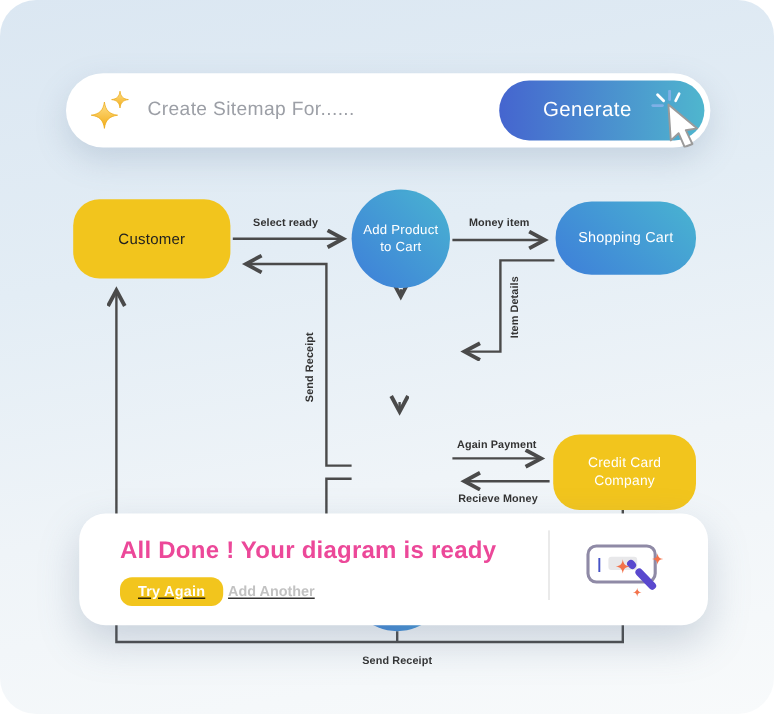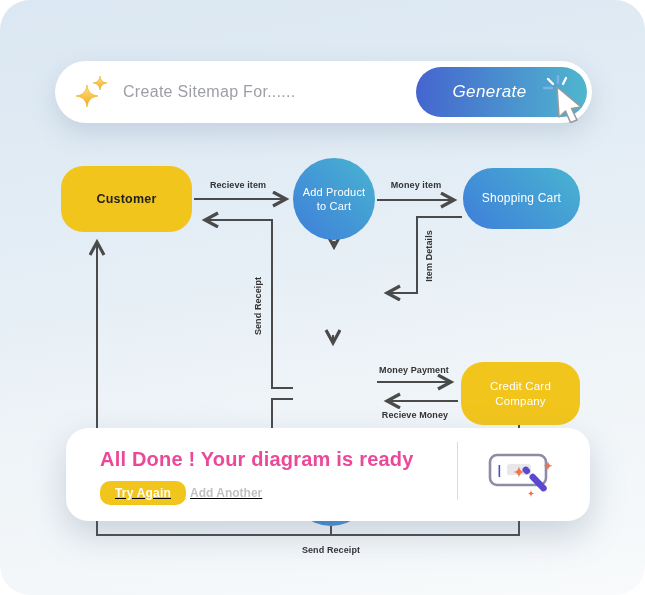--- a/index.html
+++ b/index.html
@@ -17,21 +17,21 @@
   .sparkles{margin-left:18px;width:36px;height:36px;flex:0 0 auto;}
   .searchbar input{
     flex:1;border:none;outline:none;background:transparent;margin-left:12px;
     font-size:16px;color:#7f1d1d;letter-spacing:.3px;
   }
   .searchbar input::placeholder{color:#9c9fa6;}
   .generate-btn{
     position:absolute;right:5px;top:6px;width:171px;height:50px;border:none;border-radius:25px;
     background:linear-gradient(90deg,#4565cf 0%,#4fb6ce 100%);
     color:#fff;font-size:17px;font-weight:500;letter-spacing:.4px;cursor:pointer;
-    display:flex;align-items:center;justify-content:center;padding-right:30px;font-style:italic;
+    display:flex;align-items:center;justify-content:center;padding-right:30px;
   }
   .cursor-click{position:absolute;right:-2px;top:14px;width:56px;height:48px;z-index:7;pointer-events:none;}
   
   .edges{position:absolute;left:0;top:0;z-index:1;}
   .edge-label{
     position:absolute;z-index:2;font-size:9px;font-weight:700;color:#333;
     white-space:nowrap;transform:translateX(-50%);letter-spacing:.1px;
   }
   .edge-label.vertical{transform:translate(-50%,-50%) rotate(-90deg);}
   .node{
@@ -77,29 +77,29 @@
       <path d="M377,382 H450" marker-end="url(#arr)"></path>
       <path d="M458,401 H388" marker-end="url(#arr)"></path>
       <path d="M293,388 H272 V220 H206" marker-end="url(#arr)"></path>
       <path d="M293,399 H272 V484 H289"></path>
       <path d="M334,431 V442"></path>
       <path d="M331,526 V535"></path>
       <path d="M519,425 V535 H97 V243" marker-end="url(#arr)"></path>
     </g>
   </svg>
 
-  <div class="edge-label" style="left:238px;top:180px;">Recieve item</div>
+  <div class="edge-label" style="left:238px;top:180px;">Select ready</div>
   <div class="edge-label" style="left:416px;top:180px;">Money item</div>
   <div class="edge-label vertical" style="left:429px;top:256px;">Item Details</div>
-  <div class="edge-label" style="left:414px;top:365px;">Money Payment</div>
+  <div class="edge-label" style="left:414px;top:365px;">Again Payment</div>
   <div class="edge-label" style="left:415px;top:410px;">Recieve Money</div>
   <div class="edge-label vertical" style="left:258px;top:306px;">Send Receipt</div>
   <div class="edge-label" style="left:331px;top:545px;">Send Receipt</div>
 
-  <div class="node yellow" style="left:61px;top:166px;width:131px;height:66px;font-size:12.5px;font-weight:700;color:#1f1f1f;">Customer</div>
+  <div class="node yellow" style="left:61px;top:166px;width:131px;height:66px;font-size:12.5px;font-weight:400;color:#1f1f1f;">Customer</div>
 
   <div class="node circle" style="left:293px;top:158px;width:82px;height:82px;padding:0 9px;">Add Product to Cart</div>
 
   <div class="node pill" style="left:463px;top:168px;width:117px;height:61px;">Shopping Cart</div>
 
 
 
   <div class="node pill yellow" style="left:461px;top:362px;width:119px;height:63px;padding:0 16px;font-size:11.5px;font-weight:500;color:#fff;">Credit Card Company</div>
 
   <div class="node circle" style="left:289px;top:442px;width:84px;height:84px;"></div>

